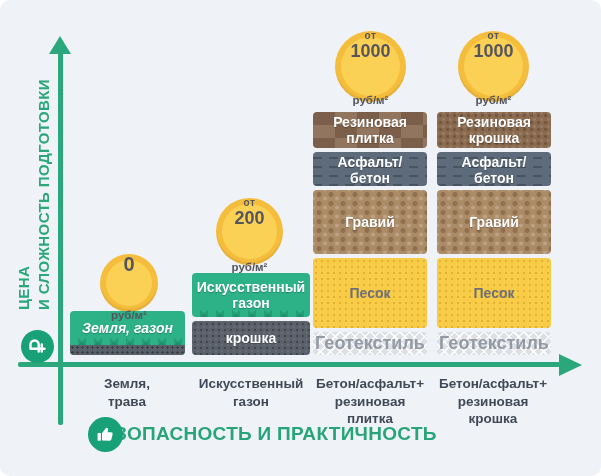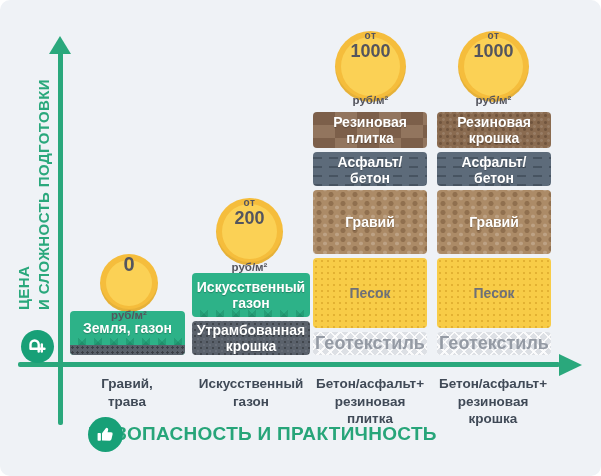--- a/index.html
+++ b/index.html
@@ -17,21 +17,21 @@
     color:#2aa87c;font-weight:bold;font-size:15px;letter-spacing:.4px;line-height:1.32;white-space:nowrap;}
   .ylabel span{display:block;}
 
   .badge{position:absolute;border-radius:50%;background:#18a077;display:flex;align-items:center;justify-content:center;}
   .badge-ruble{left:21px;top:330px;width:33px;height:33px;}
   .badge-ruble svg{transform:rotate(-90deg);}
   .badge-thumb{width:35px;height:35px;flex:0 0 35px;}
 
   
   .col{position:absolute;bottom:121px;display:flex;flex-direction:column;justify-content:flex-end;gap:4px;}
-  .col1{left:70px;width:115px;}
+  .col1{left:70px;width:115px;font-style:italic;}
   .col2{left:192px;width:118px;}
   .col3{left:313px;width:114px;}
   .col4{left:437px;width:114px;}
 
   .layer{position:relative;border-radius:4px;display:flex;flex-direction:column;align-items:center;justify-content:center;
     color:#fff;font-weight:bold;font-size:14px;line-height:1.15;text-align:center;overflow:hidden;
     text-shadow:0 1px 1px rgba(0,0,0,.25);}
   .layer span{position:relative;z-index:2;display:block;}
 
   .h35{height:35px}.h44{height:44px}.h34{height:34px}.h36{height:36px}.h54{height:64px}.h77{height:70px}.h23{height:23px}
@@ -151,21 +151,20 @@
       <span>Земля, газон</span>
     </div>
   </div>
 
   <div class="col col2">
     <div class="layer t-grass h44">
       <span>Искусственный</span>
       <span>газон</span>
     </div>
     <div class="layer t-soil h34">
-      <span>Утрамбованная</span>
       <span>крошка</span>
     </div>
   </div>
 
   <div class="col col3">
     <div class="layer t-tile h36">
       <span>Резиновая</span>
       <span>плитка</span>
     </div>
     <div class="layer t-asphalt h34">
@@ -197,21 +196,21 @@
     </div>
     <div class="layer t-sand h77">
       <span>Песок</span>
     </div>
     <div class="layer t-geo h23">
       <span>Геотекстиль</span>
     </div>
   </div>
 
   <div class="xlab x1">
-    <span>Гравий,</span>
+    <span>Земля,</span>
     <span>трава</span>
   </div>
   <div class="xlab x2">
     <span>Искусственный</span>
     <span>газон</span>
   </div>
   <div class="xlab x3">
     <span>Бетон/асфальт+</span>
     <span>резиновая</span>
     <span>плитка</span>

